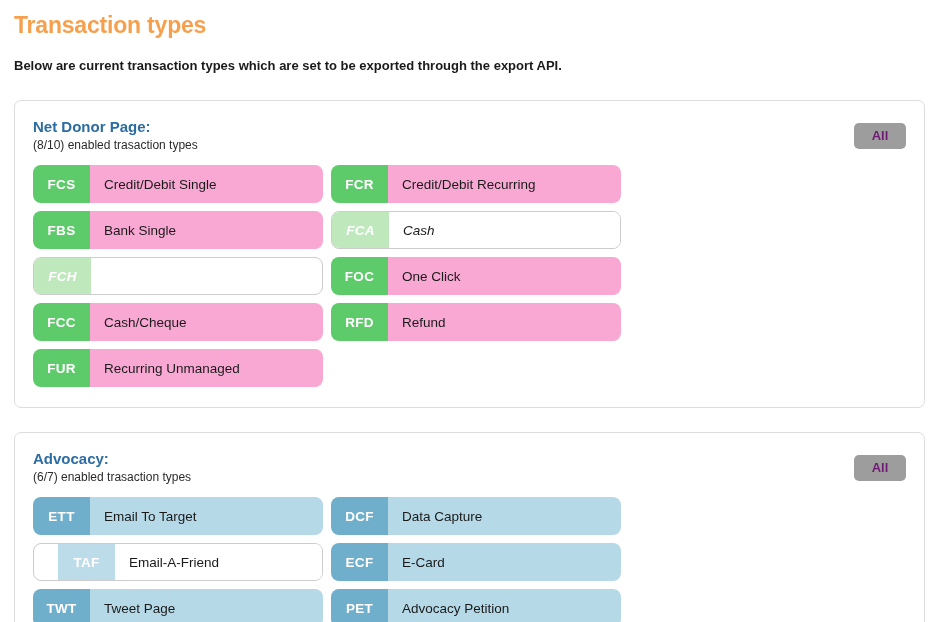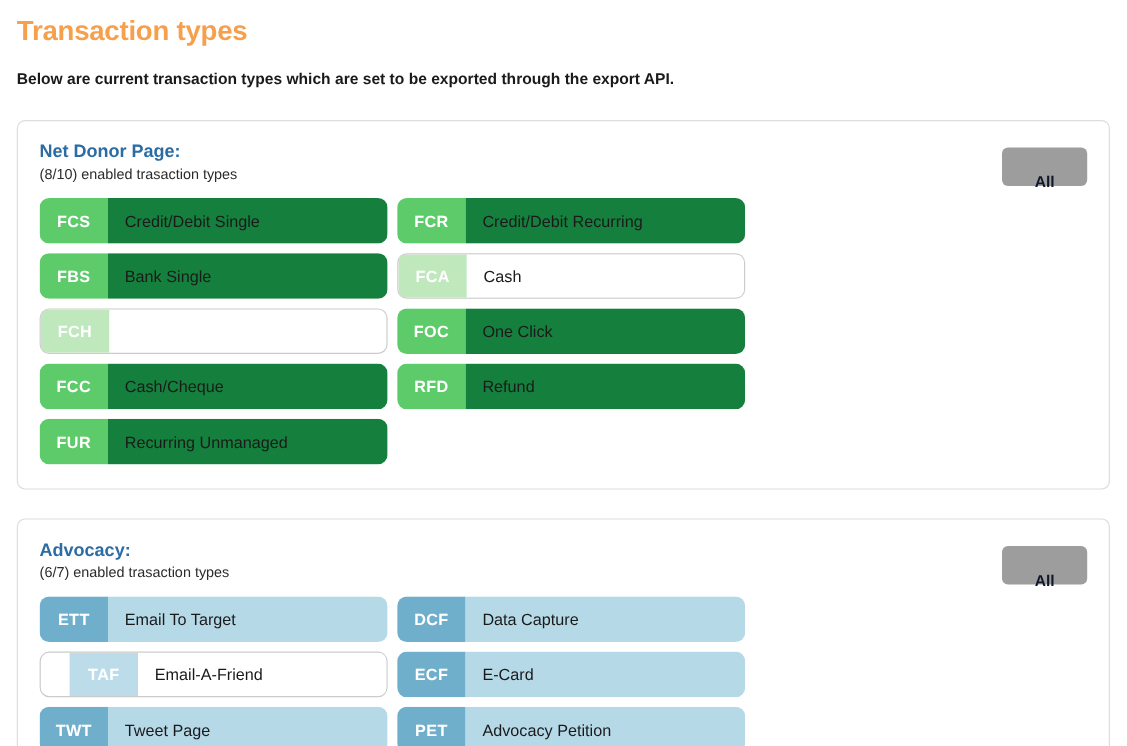--- a/index.html
+++ b/index.html
@@ -68,32 +68,32 @@
     font-weight: normal;
     color: #2b2b2b;
     line-height: 16px;
     margin: 1px 0 0 0;
   }
 
   .all-button {
     position: absolute;
     top: 6px;
     right: 0px;
-    width: 71px;
+    width: 52px;
     height: 26px;
     background: #9D9D9D;
     border: none;
     border-radius: 5px;
-    color: #0f172a;
+    color: #701a75;
     font-family: "Liberation Sans", sans-serif;
     font-size: 13px;
     font-weight: bold;
     line-height: 26px;
     text-align: center;
-    padding: 16px;
+    padding: 0;
     cursor: pointer;
   }
 
   .rows {
     display: flex;
     flex-wrap: wrap;
     gap: 8px 8px;
   }
 
   .ttype {
@@ -124,24 +124,24 @@
     display: flex;
     align-items: center;
     padding-left: 14px;
     font-size: 13.5px;
     color: #1a1a1a;
     box-sizing: border-box;
   }
 
   
   .ttype.green.on .code  { background: #5ECB6B; }
-  .ttype.green.on .label { background: #15803d; }
-
-  
-  .ttype.green.off { border: 1px solid #cccccc; background: #ffffff; }
+  .ttype.green.on .label { background: #f9a8d4; }
+
+  
+  .ttype.green.off { border: 1px solid #cccccc; background: #ffffff; font-style: italic; }
   .ttype.green.off .code  { background: #BFE8BD; color: #ffffff; }
   .ttype.green.off .label { background: #ffffff; }
 
   
   .ttype.blue.on .code  { background: #6FAFCB; }
   .ttype.blue.on .label { background: #B6D9E8; }
 
   
   .ttype.blue.off { border: 1px solid #cccccc; background: #ffffff; padding-left: 24px; }
   .ttype.blue.off .code  { background: #BDDCEA; color: #ffffff; }

